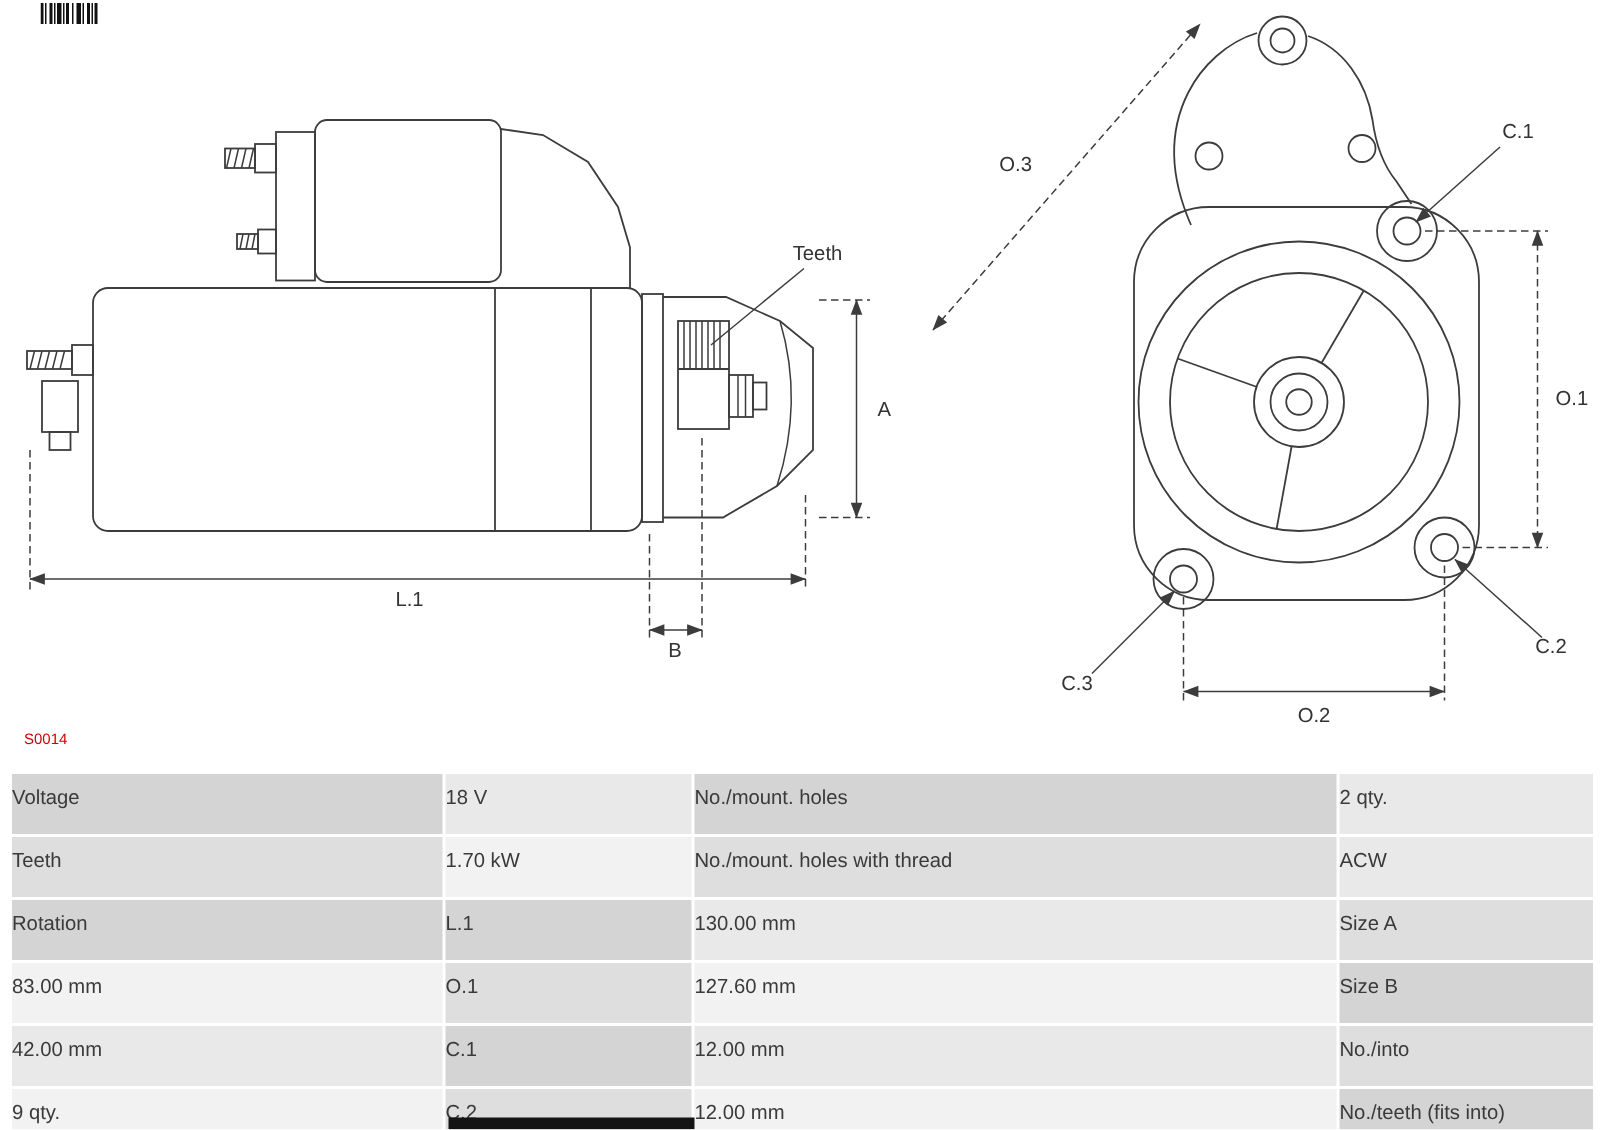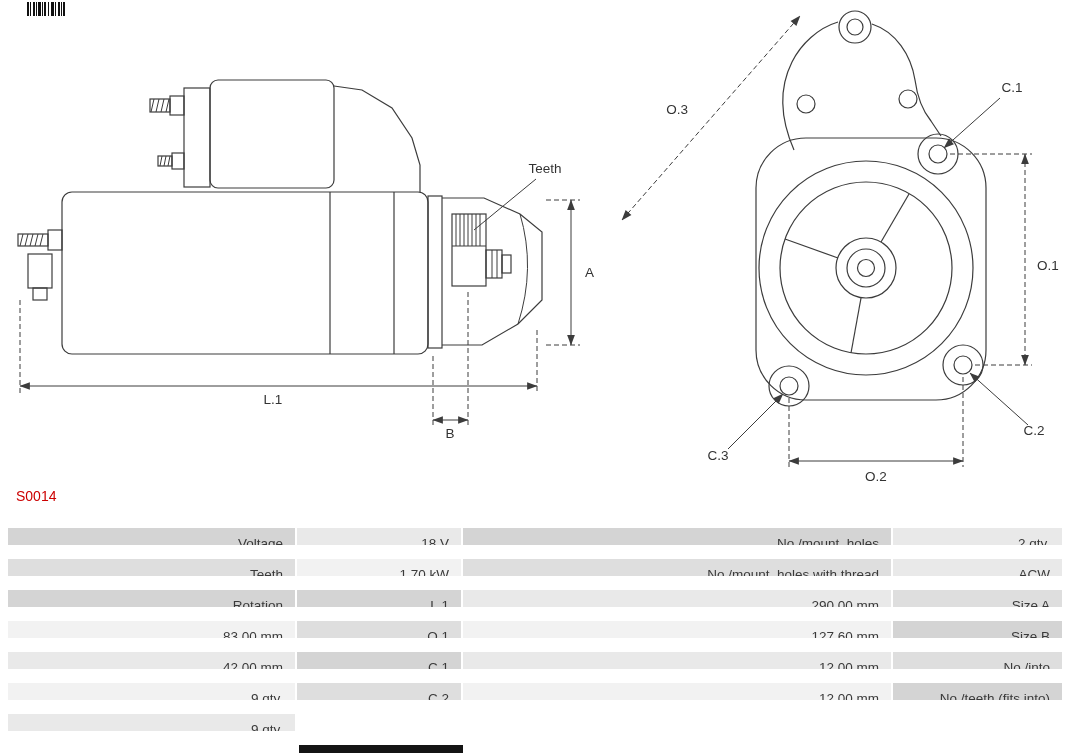--- a/index.html
+++ b/index.html
@@ -8,32 +8,32 @@
 
   .barcode{position:absolute;left:27px;top:2px;}
 
   .drawing{position:absolute;left:0;top:0;}
   .ln{stroke:var(--color-line,#3c3c3c);fill:none;stroke-width:1.2;}
   .lnthin{stroke:var(--color-line,#3c3c3c);fill:none;stroke-width:1;}
   .dash{stroke-dasharray:5 3;stroke-width:1;}
   .dim{stroke-width:1;}
   .lbl{font-family:"Liberation Sans",sans-serif;font-size:13.5px;fill:#333;}
 
-  .part-number{position:absolute;left:16px;top:488px;font-size:14px;
+  .part-number{position:absolute;left:16px;top:488px;font-size:10px;
     color:var(--color-part-number,#cc0000);}
 
   .spec-table{position:absolute;left:8px;top:516px;width:1054px;
     display:grid;grid-template-columns:287px 164px 428px 169px;gap:2px;
     background:#fff;font-size:13.5px;color:#3a3a3a;}
-  .cell{height:17px;line-height:31px;padding:0 12px 0 0;text-align:right;
-    box-sizing:border-box;overflow:hidden;white-space:nowrap;margin-top:12px;}
+  .cell{height:40px;line-height:31px;padding:0 12px 0 0;text-align:left;
+    box-sizing:border-box;overflow:hidden;white-space:nowrap;}
   .lab.odd{background:var(--color-table-label-odd,#d4d4d4);}
   .val.odd{background:var(--color-table-value-odd,#e9e9e9);}
   .lab.even{background:var(--color-table-label-even,#dedede);}
-  .val.even{background:var(--color-table-value-even,#f2f2f2);text-decoration:underline;}
+  .val.even{background:var(--color-table-value-even,#f2f2f2);}
   .empty{background:transparent !important;}
 
   .bottom-strip{position:absolute;left:299px;top:745px;width:164px;height:8px;background:#141414;}
 </style>
 </head>
 <body>
 
 <div class="page">
 
   <svg class="barcode" width="40" height="14">
@@ -176,21 +176,21 @@
     <div class="cell lab odd">No./mount. holes</div>
     <div class="cell val odd">2 qty.</div>
 
     <div class="cell lab even">Teeth</div>
     <div class="cell val even">1.70 kW</div>
     <div class="cell lab even">No./mount. holes with thread</div>
 
     <div class="cell val odd">ACW</div>
     <div class="cell lab odd">Rotation</div>
     <div class="cell lab odd">L.1</div>
-    <div class="cell val odd">290.00 mm</div>
+    <div class="cell val odd">130.00 mm</div>
 
     <div class="cell lab even">Size A</div>
     <div class="cell val even">83.00 mm</div>
     <div class="cell lab even">O.1</div>
     <div class="cell val even">127.60 mm</div>
 
     <div class="cell lab odd">Size B</div>
     <div class="cell val odd">42.00 mm</div>
     <div class="cell lab odd">C.1</div>
     <div class="cell val odd">12.00 mm</div>

